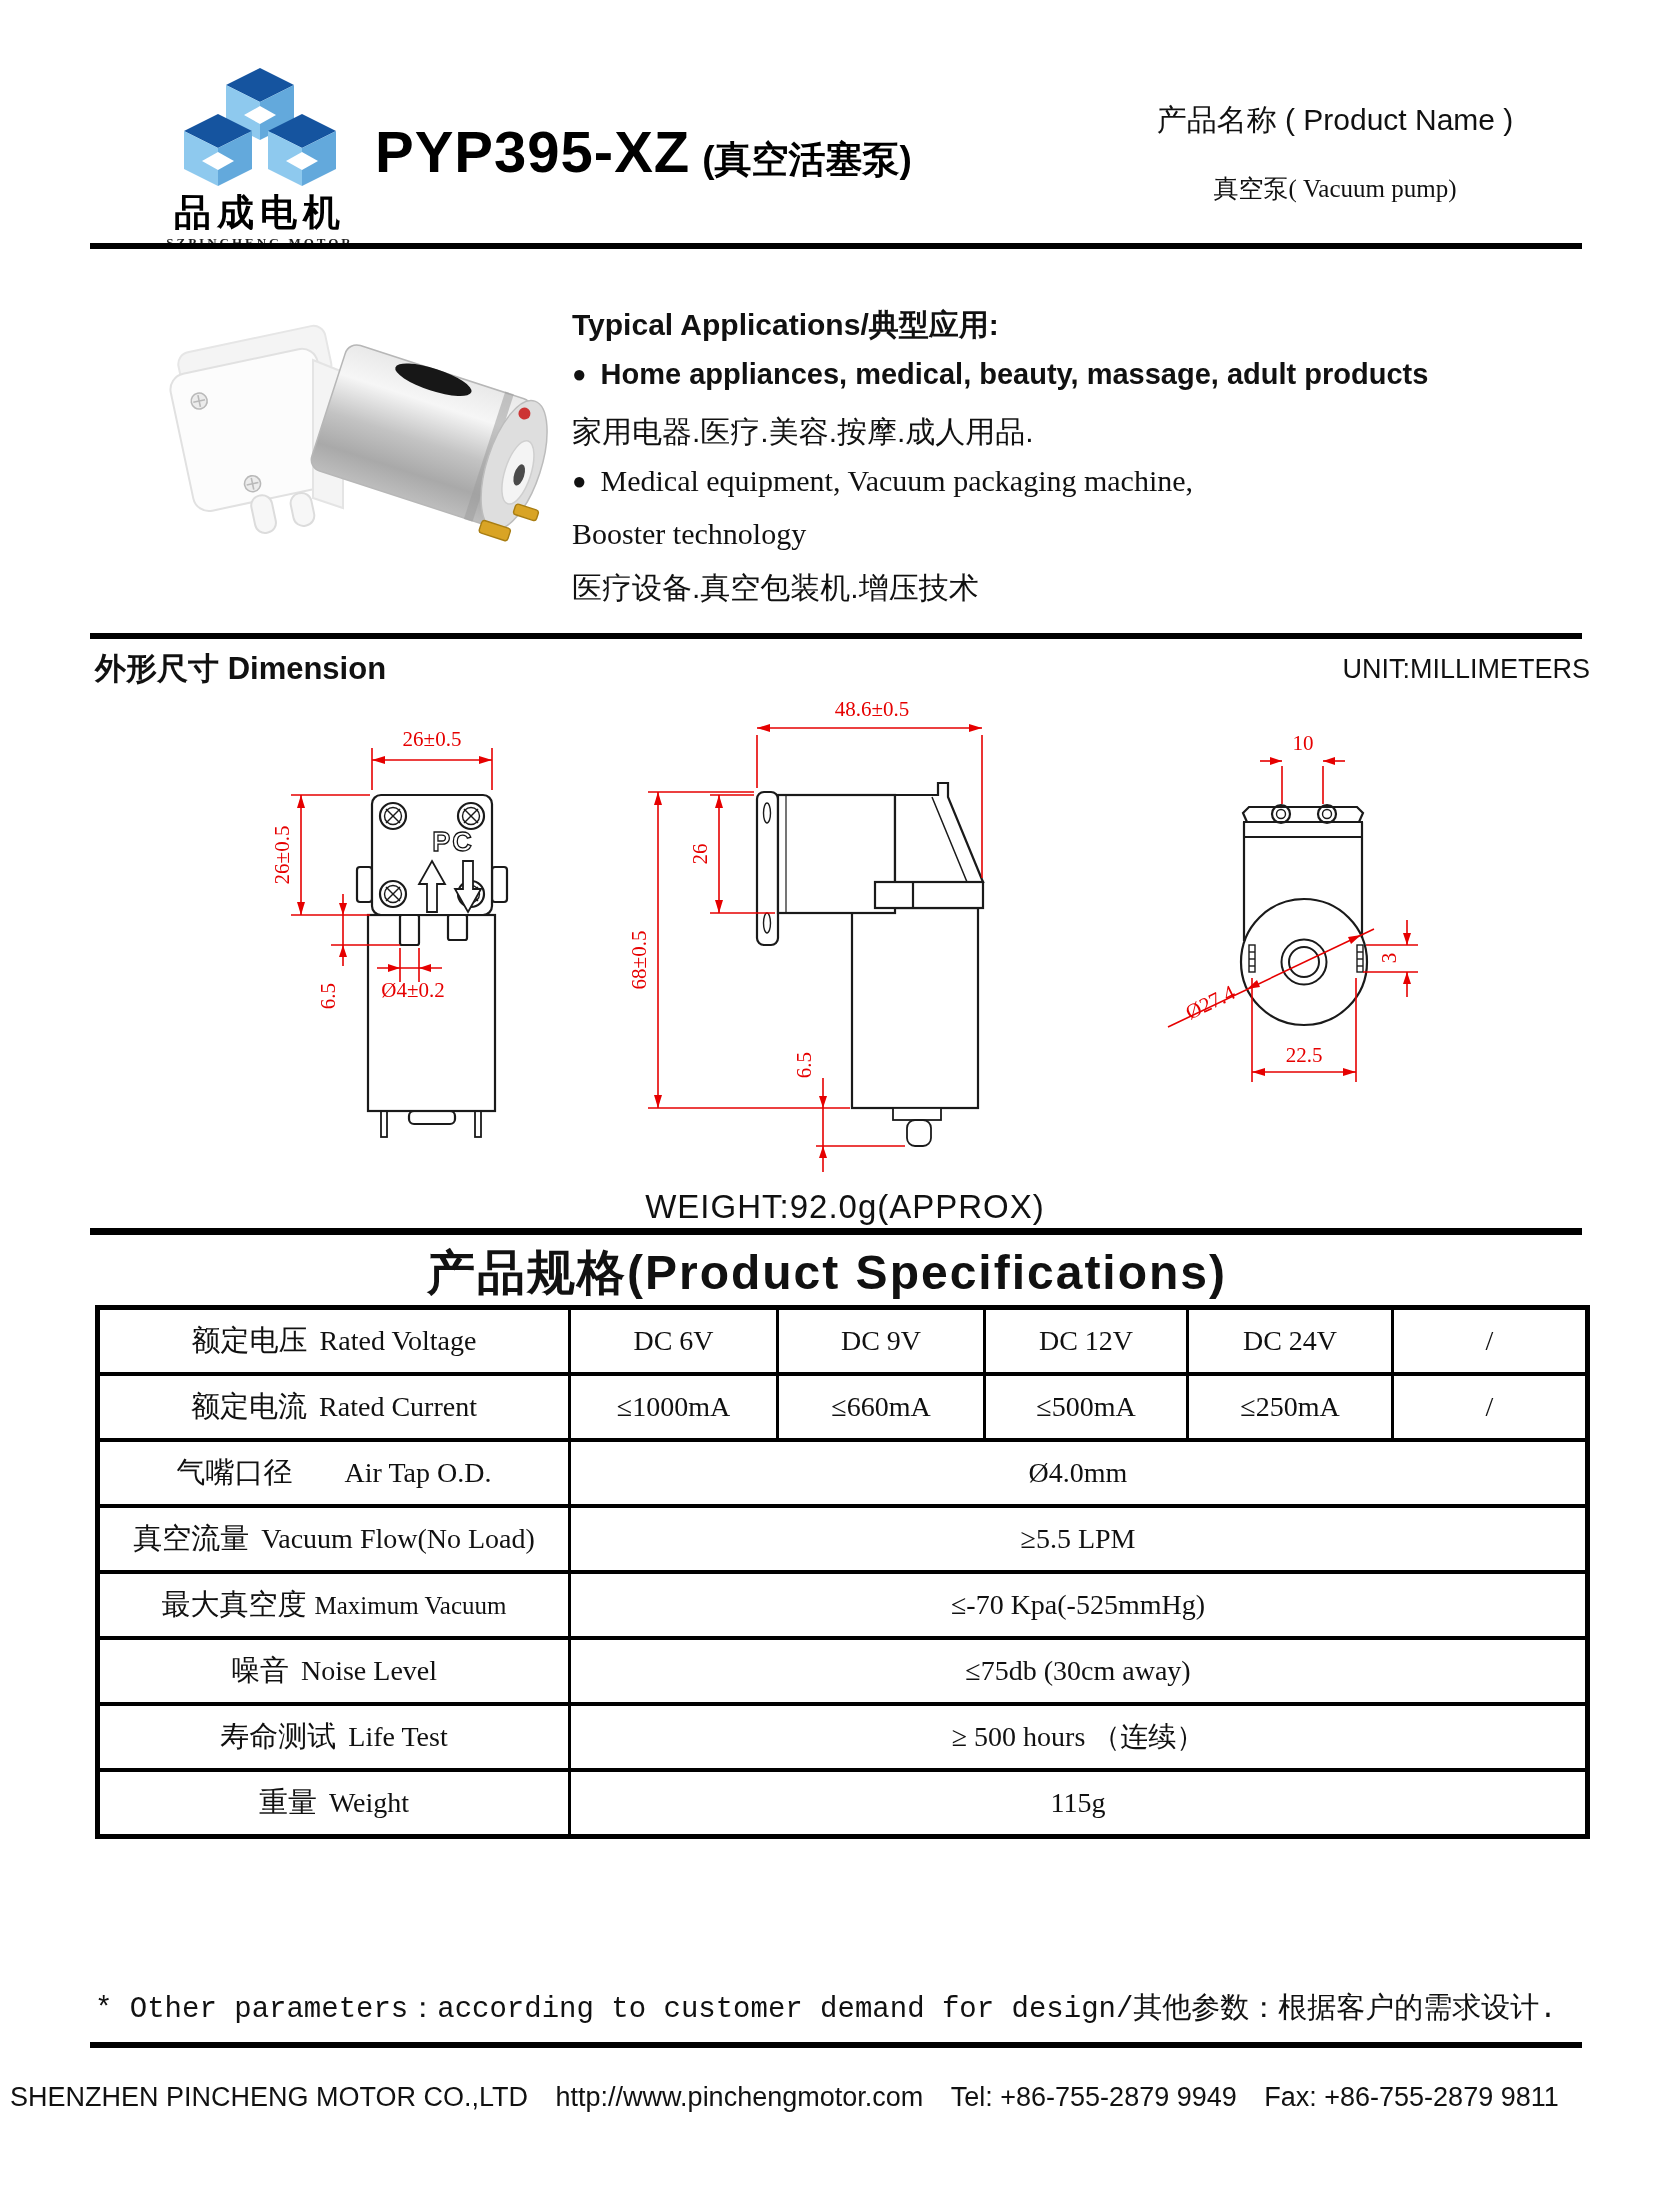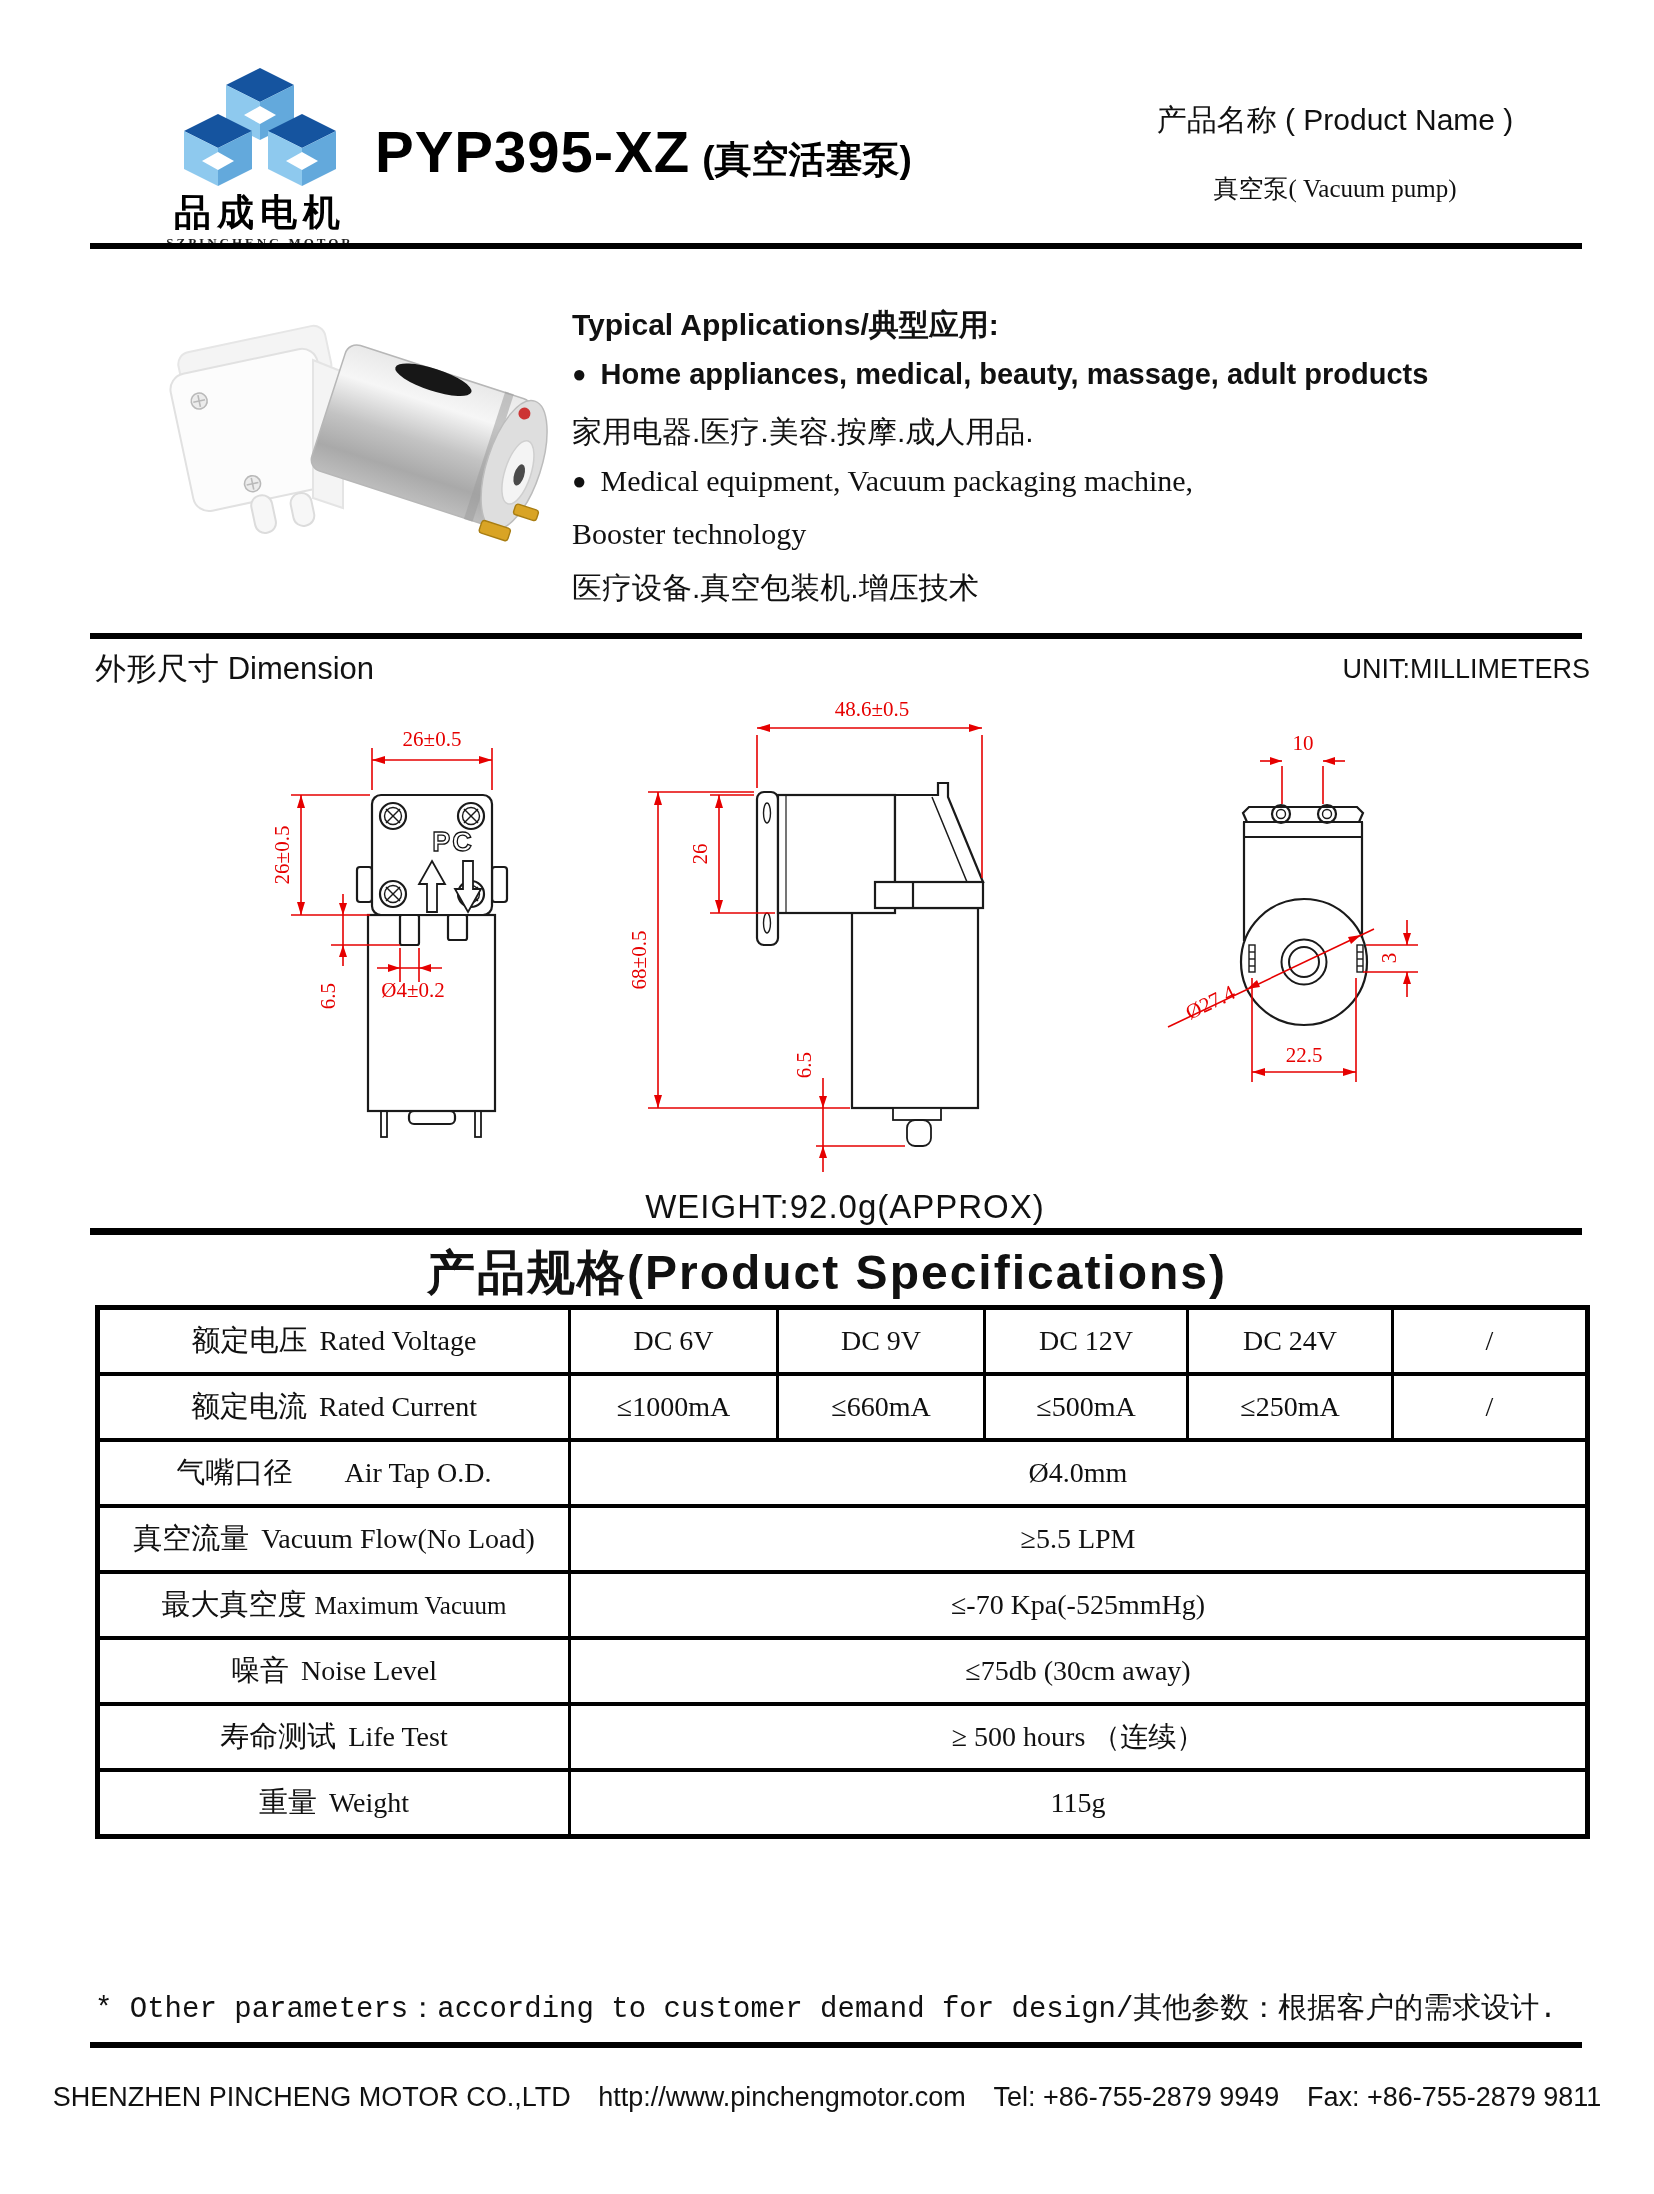--- a/index.html
+++ b/index.html
@@ -23,21 +23,21 @@
 
   
   .app-line{position:absolute;left:572px;white-space:nowrap;}
   .app-head{font-size:30px;font-weight:bold;}
   .app-bold{font-size:29px;font-weight:bold;}
   .app-cjk{font-size:30px;}
   .app-serif{font-size:30px;font-family:"Liberation Serif",serif;}
   .bullet{margin-right:14px;font-size:24px;vertical-align:2px;}
 
   
-  .dim-head{position:absolute;left:95px;top:648px;font-size:31px;font-weight:normal;}
+  .dim-head{position:absolute;left:95px;top:648px;font-size:31px;font-weight:bold;}
   .unit{position:absolute;right:64px;top:654px;font-size:27px;letter-spacing:0px;}
   .weight{position:absolute;left:500px;top:1188px;width:690px;text-align:center;font-size:33px;letter-spacing:1px;}
 
   svg text.dim{font-family:"Liberation Serif",serif;font-size:21px;fill:#e60000;}
   svg .blk{stroke:#1a1a1a;fill:none;}
   svg .red{stroke:#e60000;stroke-width:1.6;fill:none;}
   svg .redf{fill:#e60000;stroke:none;}
 
   
   .spec-head{position:absolute;left:0;top:1241px;width:1654px;text-align:center;font-size:48px;font-weight:bold;letter-spacing:2px;}
@@ -46,21 +46,21 @@
   table.specs{border:5px solid #000;}
   td.lbl{padding-left:16px;text-align:center;}
   .label-cn{font-size:29px;}
   .label-en{font-size:28px;font-family:"Liberation Serif",serif;margin-left:12px;}
   td.val{text-align:center;font-size:28px;font-family:"Liberation Serif",serif;}
   tr:nth-child(3) .label-en{margin-left:52px;}
   tr:nth-child(5) .label-en{font-size:25px;margin-left:8px;}
   tr:nth-child(9) .label-en{margin-left:28px;}
 
   .note{position:absolute;left:95px;top:1988px;font-size:29px;white-space:nowrap;font-family:Liberation Mono, monospace;}
-  .footer{position:absolute;left:0;top:2082px;width:1654px;text-align:center;font-size:27px;white-space:nowrap;}
+  .footer{position:absolute;left:0;top:2082px;width:1654px;text-align:left;font-size:27px;white-space:nowrap;}
   .footer span{margin:0 10px;}
 </style>
 </head>
 <body>
 
 <div class="page">
 
   <div class="logo-wrap">
     <svg width="320" height="128" viewBox="0 0 320 128">
 

